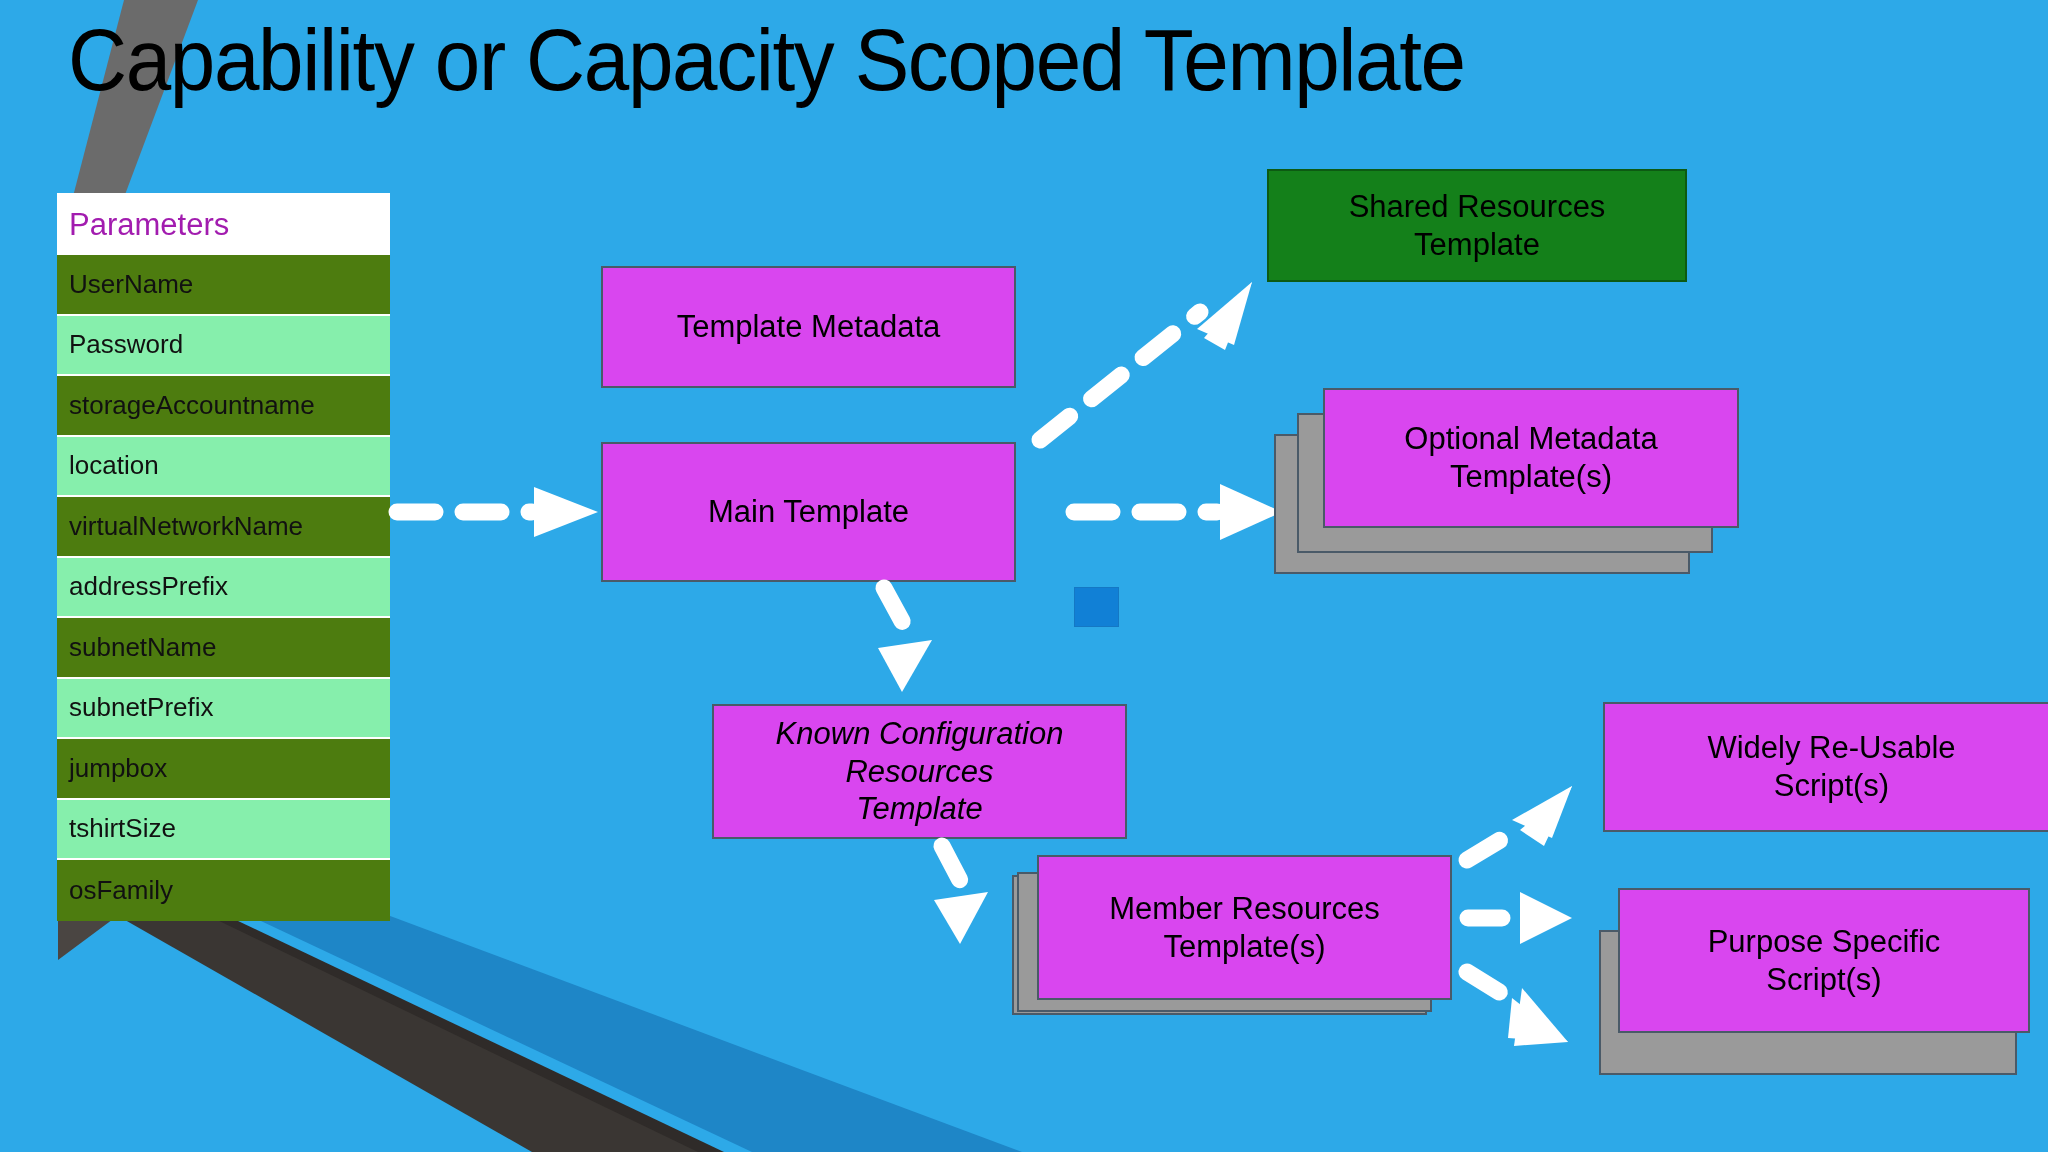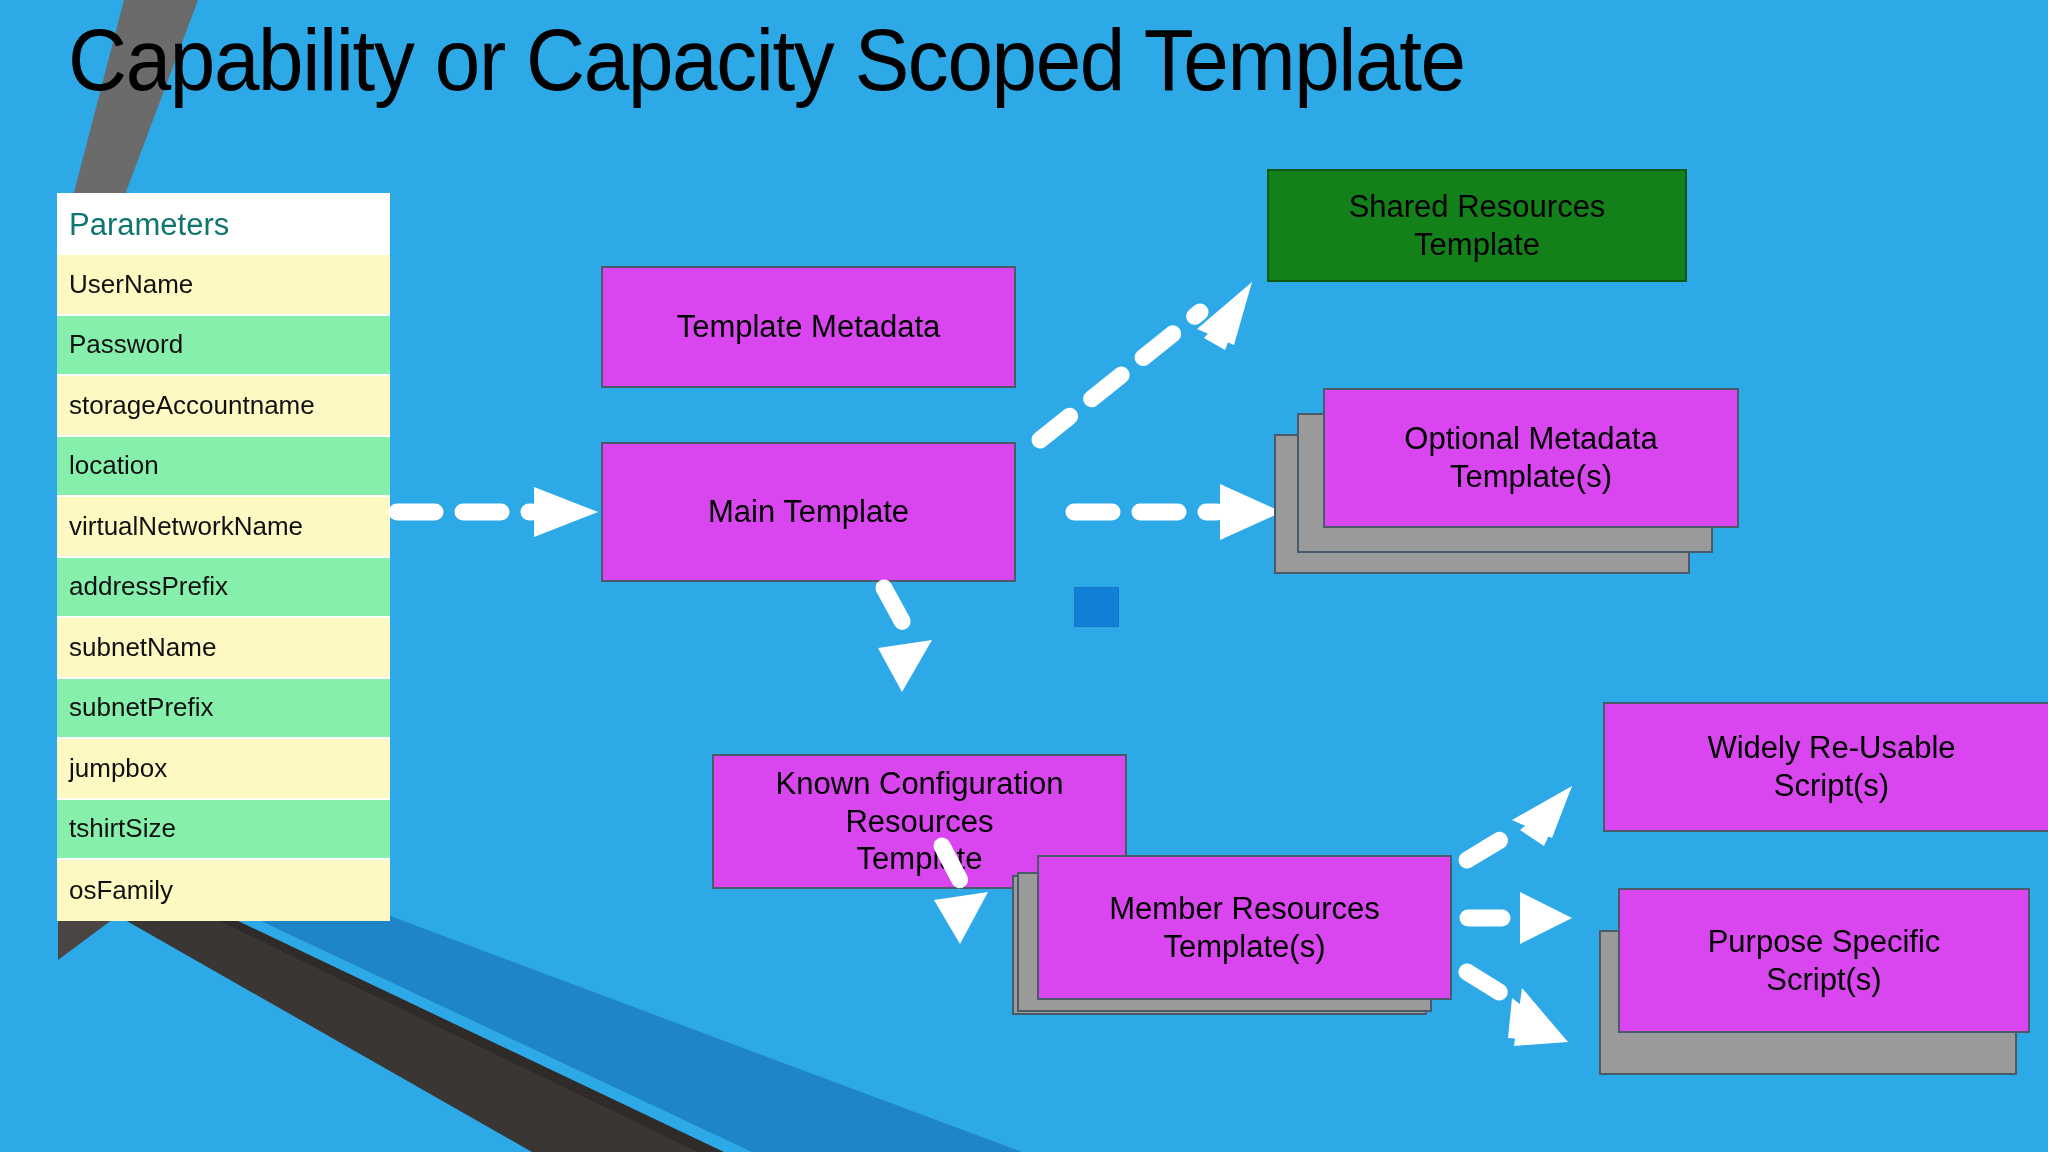--- a/index.html
+++ b/index.html
@@ -27,31 +27,31 @@
     transform-origin:left top;
   }
 
   
   #params {
     position:absolute; left:45px; top:193px; width:333px;
     background:#ffffff;
     box-shadow:0 0 0 0 rgba(0,0,0,0);
   }
   #params .hdr {
-    background:#ffffff; color:#0f766e;
+    background:#ffffff; color:#a21caf;
     font-size:31px; padding:10px 10px 9px 12px;
     height:62px; display:flex; align-items:center;
   }
   #params .row {
     font-size:26px; color:#111;
     height:60.5px; display:flex; align-items:center;
     padding-left:12px;
     border-bottom:2px solid #ffffff;
   }
-  #params .row.odd  { background:#fef9c3; }
+  #params .row.odd  { background:#4d7c0f; }
   #params .row.even { background:#86efac; }
   #params .row:last-child { border-bottom:none; }
 
   
   .box {
     position:absolute;
     background:#d946ef;
     border:2px solid #4a5a68;
     display:flex; align-items:center; justify-content:center;
     text-align:center;
@@ -121,21 +121,21 @@
   <div class="box stack-mid shadowlayer" style="left:1285px; top:413px; width:416px; height:140px;"></div>
   <div class="box stack-front" style="left:1311px; top:388px; width:416px; height:140px;">
     <div>
       <div>Optional Metadata</div>
       <div>Template(s)</div>
     </div>
   </div>
 
   <div class="blue-sq" style="left:1062px; top:587px; width:45px; height:40px;"></div>
 
-  <div class="box" style="left:700px; top:754px; width:415px; height:135px;">
+  <div class="box" style="left:700px; top:704px; width:415px; height:135px;font-style:italic;">
     <div>
       <div>Known Configuration</div>
       <div>Resources</div>
       <div>Template</div>
     </div>
   </div>
 
   <div class="box stack-back shadowlayer" style="left:1000px; top:875px; width:415px; height:140px;"></div>
   <div class="box stack-mid shadowlayer" style="left:1005px; top:872px; width:415px; height:140px;"></div>
   <div class="box stack-front" style="left:1025px; top:855px; width:415px; height:145px;">

